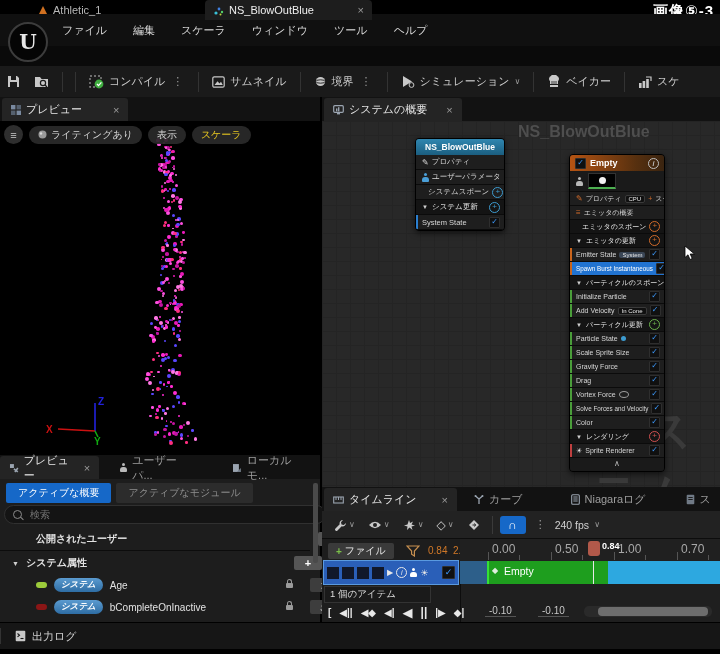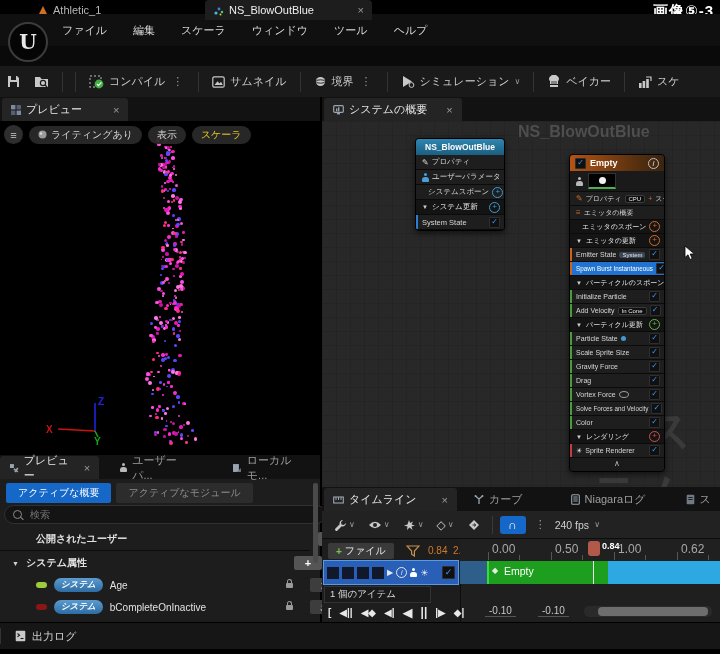--- a/index.html
+++ b/index.html
@@ -907,21 +907,21 @@
     <span class="abs orange-num" style="left:131px;top:58px;width:7px;overflow:hidden;">2.0</span>
 
     <div id="ruler">
       <span class="tick" style="left:28px;"></span>
         <span class="tick-label" style="left:32px;">0.00</span>
       <span class="tick" style="left:91px;"></span>
         <span class="tick-label" style="left:95px;">0.50</span>
       <span class="tick" style="left:154px;"></span>
         <span class="tick-label" style="left:158px;">1.00</span>
       <span class="tick" style="left:217px;"></span>
-        <span class="tick-label" style="left:221px;">0.62</span>
+        <span class="tick-label" style="left:221px;">0.70</span>
       <span class="tick" style="left:59px;height:5px;top:16px;"></span>
         <span class="tick" style="left:122px;height:5px;top:16px;"></span>
       <span class="tick" style="left:185px;height:5px;top:16px;"></span>
         <span class="tick" style="left:248px;height:5px;top:16px;"></span>
       <span id="playhead-marker" style="left:128px;"></span>
       <span id="playhead-label" style="left:142px;">0.84</span>
     </div>
 
     <div id="track-row-header">
       <span class="sq"></span>

